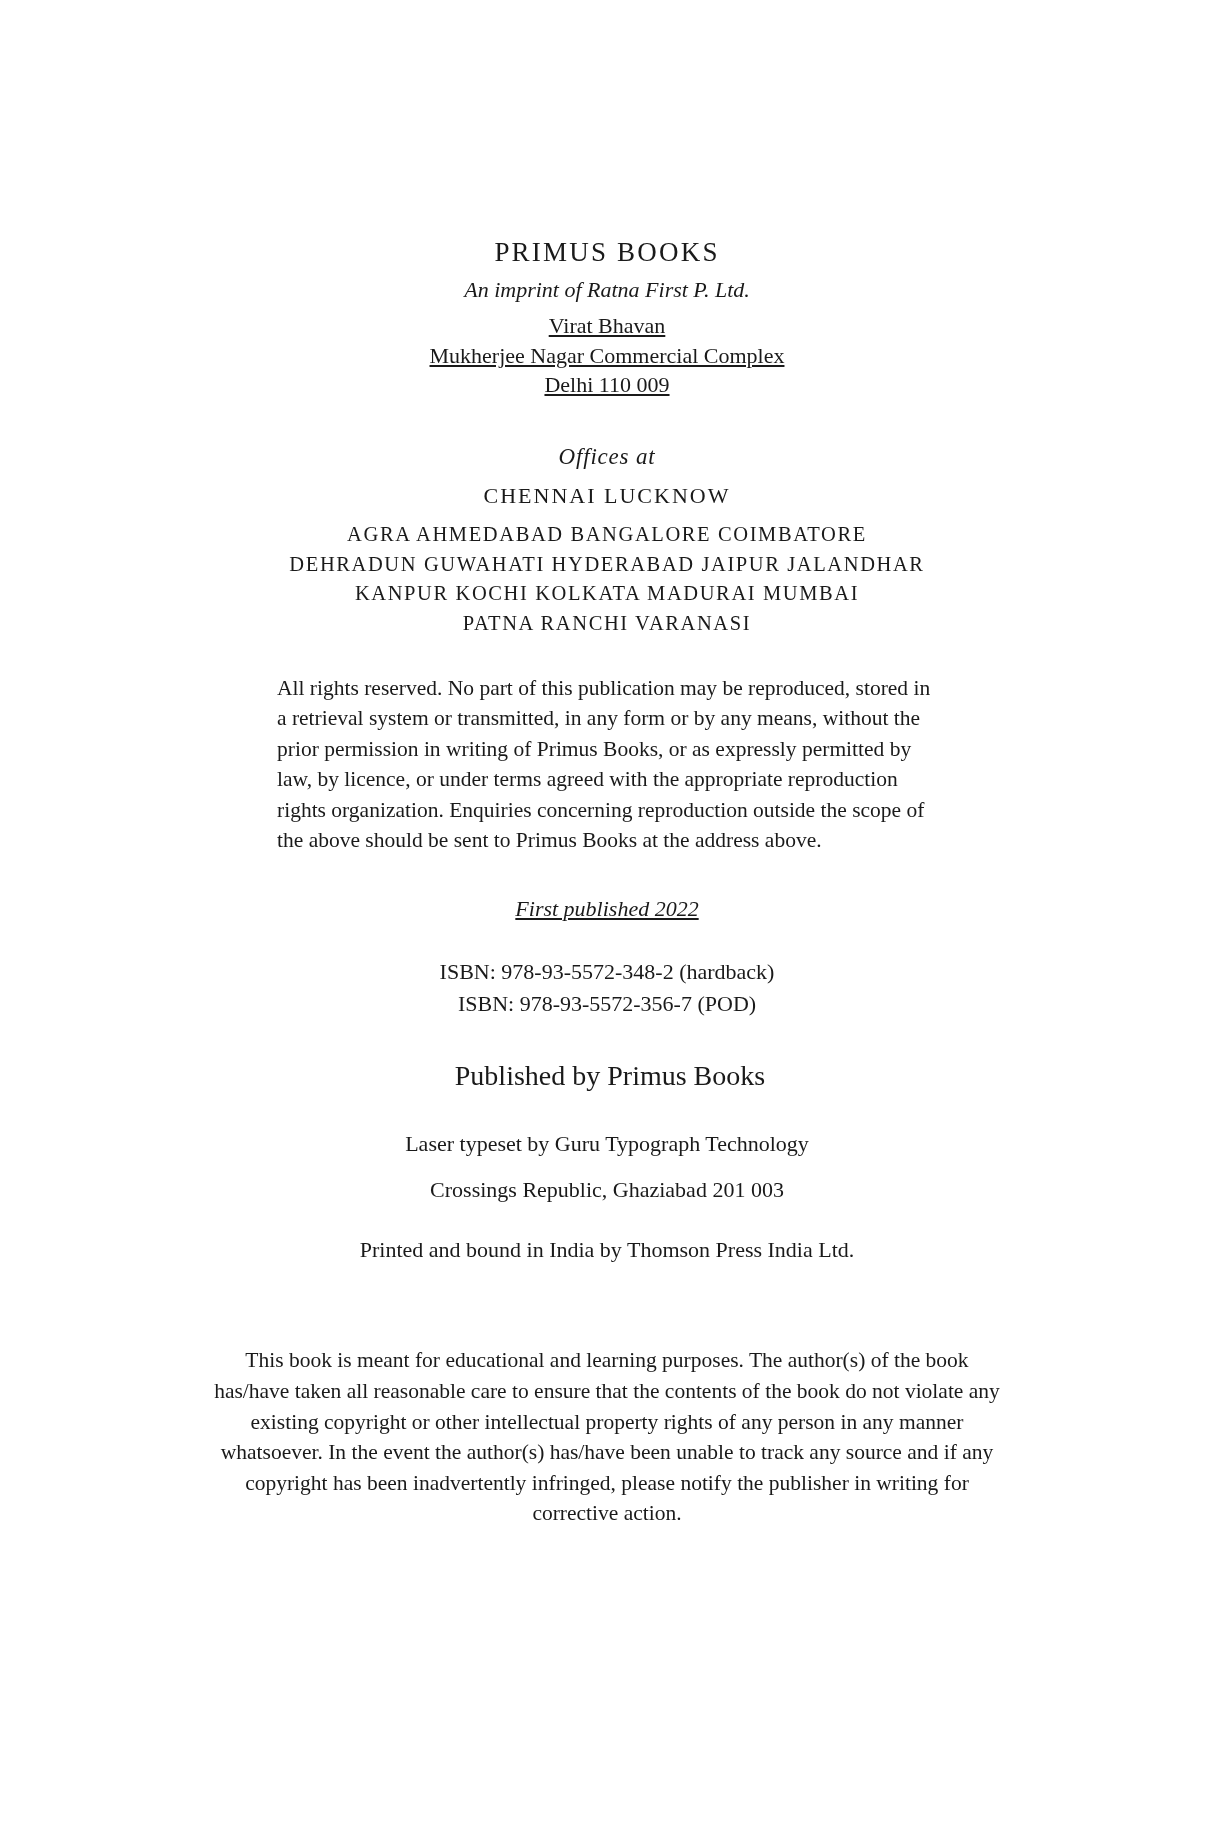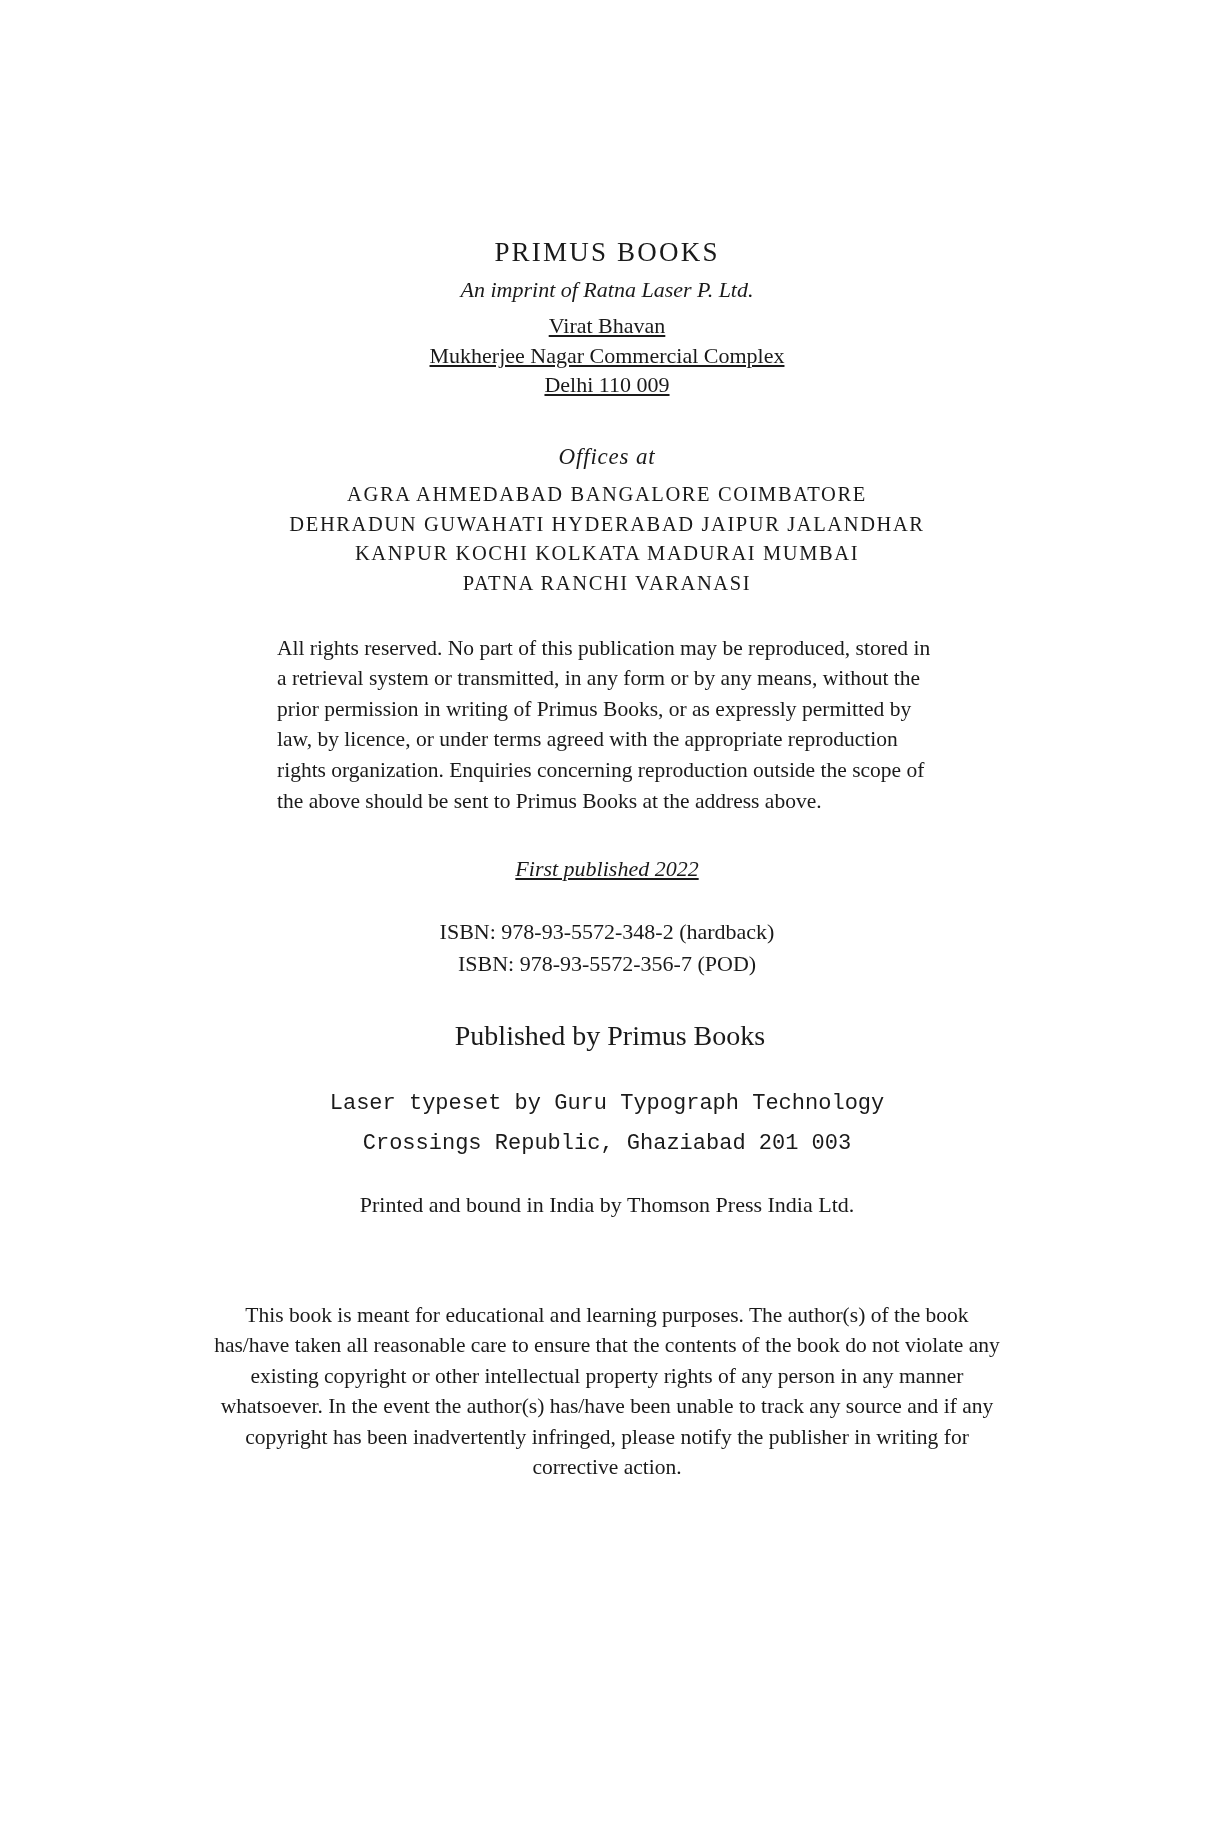--- a/index.html
+++ b/index.html
@@ -105,21 +105,21 @@
   .published-by {
     font-size: 28px;
     margin: 40px 0 0 6px;
   }
 
   .typeset {
     font-size: 22px;
     line-height: 1.45;
     margin: 36px 0 0 0;
   }
-  .typeset-line { margin: 8px; font-family: Liberation Mono, monospace; }
+  .typeset-line { margin: 14px; }
 
   .printed {
     font-size: 22px;
     margin: 32px 0 0 0;
   }
 
   .disclaimer {
     font-size: 21.5px;
     line-height: 1.42;
     margin: 82px auto 0 auto;
@@ -127,26 +127,27 @@
     text-align: center;
   }
 </style>
 </head>
 <body>
 
 <div class="page">
   <div class="content">
 
     <div class="publisher-name">PRIMUS BOOKS</div>
-    <div class="publisher-imprint">An imprint of Ratna Laser P. Ltd.</div>
+    <div class="publisher-imprint">An imprint of Ratna First P. Ltd.</div>
     <div class="address-line">Virat Bhavan</div>
     <div class="address-line">Mukherjee Nagar Commercial Complex</div>
     <div class="address-line">Delhi 110 009</div>
 
     <div class="offices-label">Offices at</div>
+    <div class="offices-major">CHENNAI   LUCKNOW</div>
     <div class="offices-line">AGRA  AHMEDABAD  BANGALORE  COIMBATORE</div>
     <div class="offices-line">DEHRADUN  GUWAHATI  HYDERABAD  JAIPUR  JALANDHAR</div>
     <div class="offices-line">KANPUR  KOCHI  KOLKATA  MADURAI  MUMBAI</div>
     <div class="offices-line">PATNA  RANCHI  VARANASI</div>
 
 
     <div class="rights">All rights reserved. No part of this publication may be reproduced, stored in a retrieval system or transmitted, in any form or by any means, without the prior permission in writing of Primus Books, or as expressly permitted by law, by licence, or under terms agreed with the appropriate reproduction rights organization. Enquiries concerning reproduction outside the scope of the above should be sent to Primus Books at the address above.</div>
 
     <div class="first-published">First published 2022</div>
 

